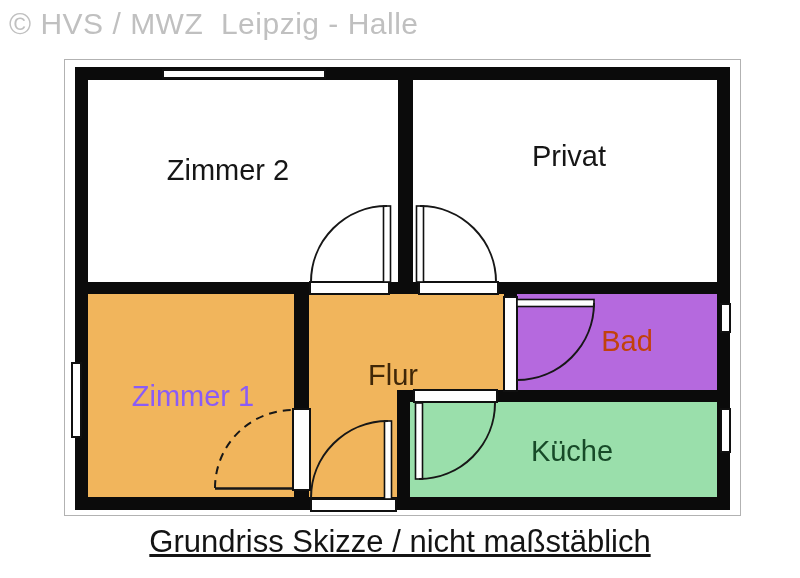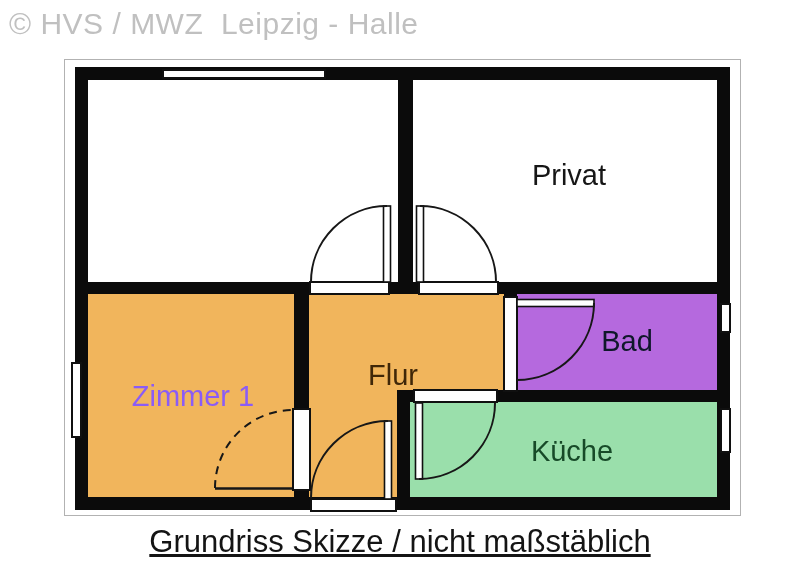--- a/index.html
+++ b/index.html
@@ -80,20 +80,21 @@
     <rect class="leaf" x="517" y="299.5" width="77" height="7"></rect>
     <path class="swing" d="M 594 303 A 77 77 0 0 1 517 380"></path>
 
     <rect class="leaf" x="415.5" y="403" width="7" height="76"></rect>
     <path class="swing" d="M 419 479 A 76 76 0 0 0 495 403"></path>
 
     <rect class="leaf" x="384.5" y="421" width="7" height="78"></rect>
     <path class="swing" d="M 388 421 A 77 77 0 0 0 311 498"></path>
   </svg>
 
-  <div class="room-label" style="left: 569px; top: 175px; color: rgb(22, 22, 22);">Privat</div>
+  <div class="room-label" style="left: 228px; top: 170px; color: rgb(22, 22, 22);">Zimmer 2</div>
+  <div class="room-label" style="left: 569px; top: 156px; color: rgb(22, 22, 22);">Privat</div>
   <div class="room-label" style="left: 193px; top: 396px; color: #8b5cf6;">Zimmer 1</div>
   <div class="room-label" style="left: 393px; top: 351px; color: rgb(64, 39, 8); margin-top: 24px;">Flur</div>
-  <div class="room-label" style="left: 627px; top: 341px; color: #0f172a;">Bad</div>
+  <div class="room-label" style="left: 627px; top: 341px; color: #c2410c;">Bad</div>
   <div class="room-label" style="left: 572px; top: 451px; color: rgb(23, 74, 40);">Küche</div>
 
   <div id="caption" class="abs">Grundriss Skizze / nicht maßstäblich</div>
 </div>
 
 </body></html>

